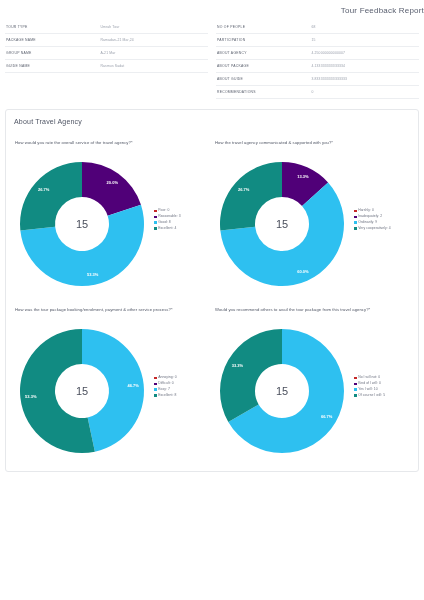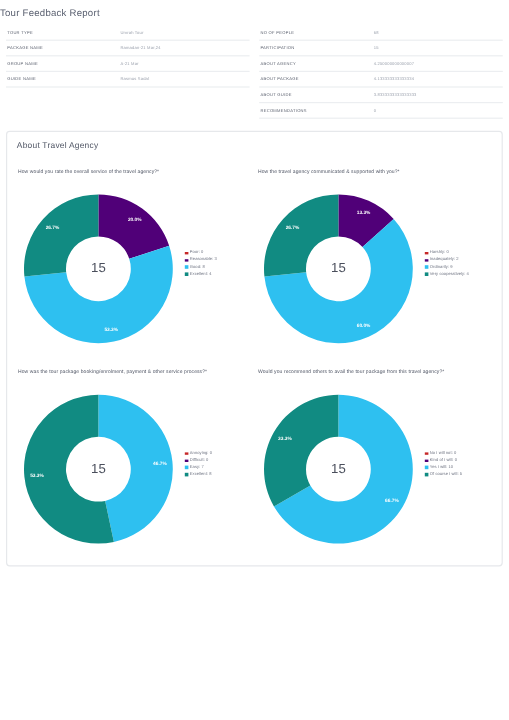--- a/index.html
+++ b/index.html
@@ -16,21 +16,21 @@
   }
   .page {
     width: 424px;
     height: 600px;
     position: relative;
     background: #ffffff;
   }
 
   
   .report-title {
-    text-align: left;
+    text-align: right;
     font-size: 8px;
     color: #5a6070;
     letter-spacing: 0.2px;
     padding-top: 6px;
     padding-bottom: 6px;
     font-weight: 400;
   }
 
   
   .info-tables {

